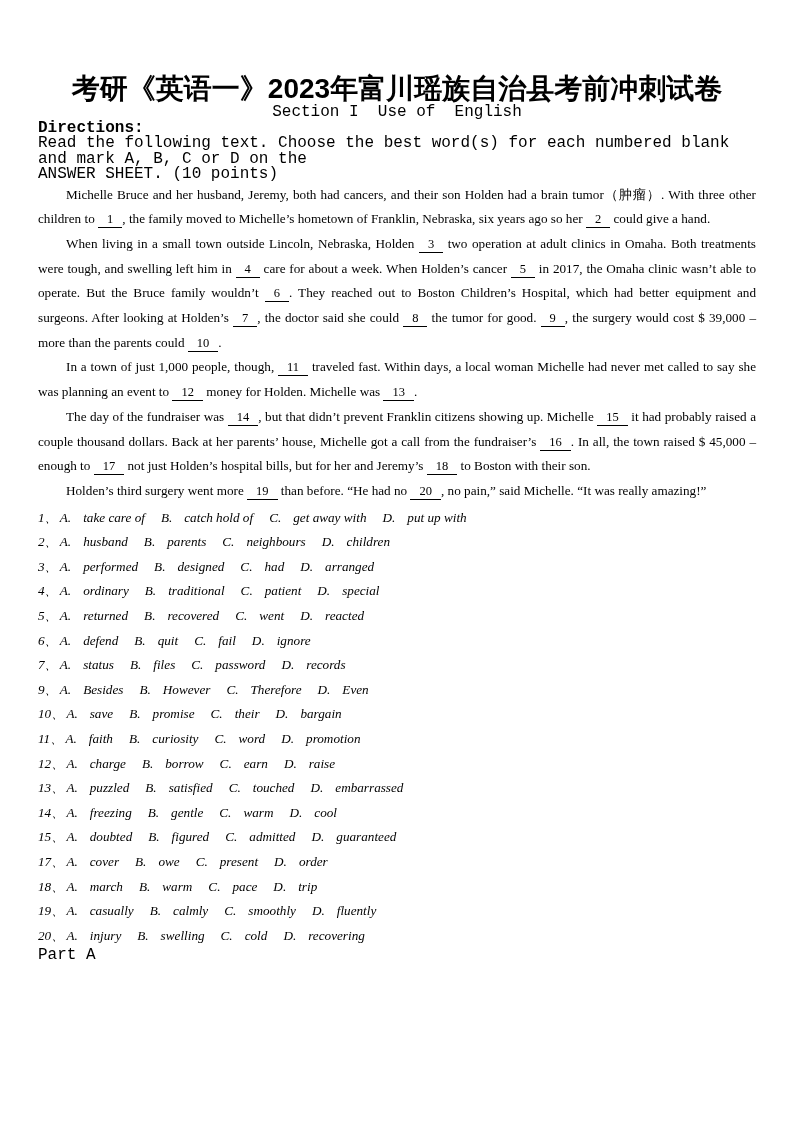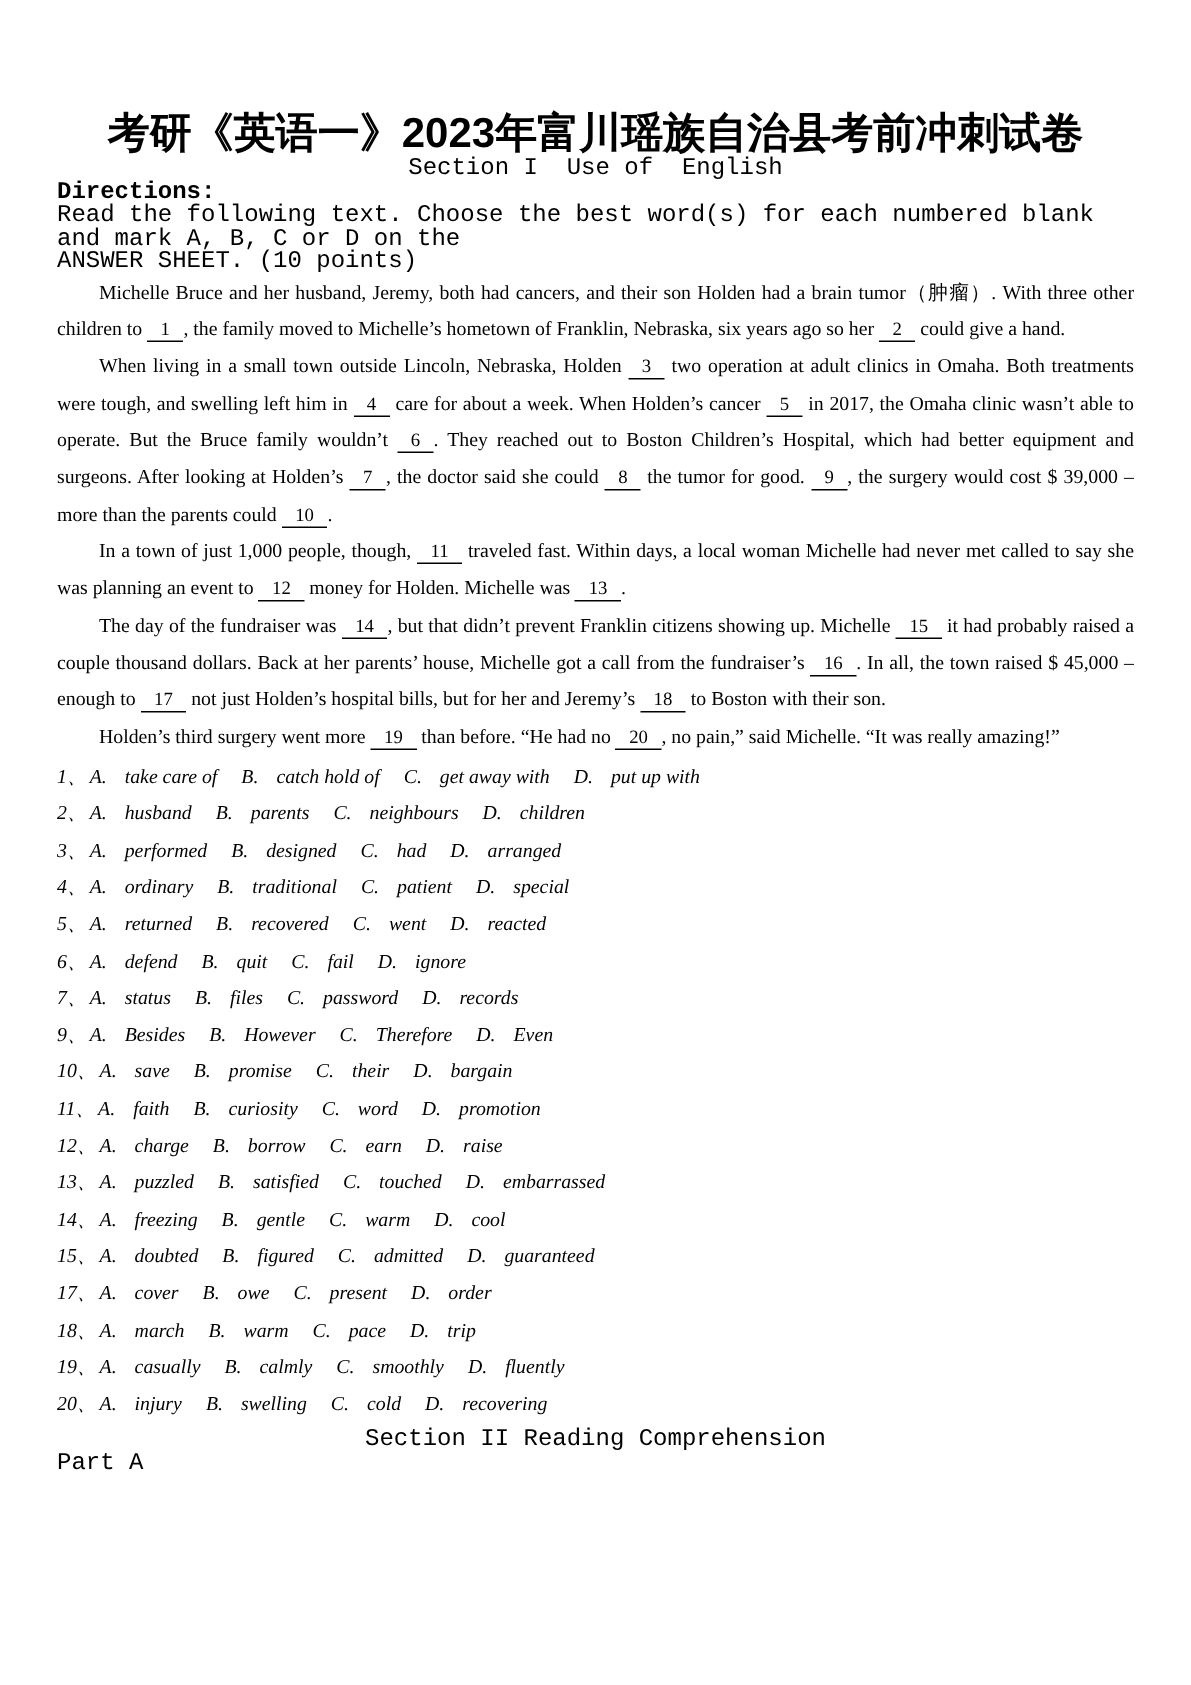--- a/index.html
+++ b/index.html
@@ -130,18 +130,17 @@
         <div class="q-line"><span class="q-num">12、</span><span class="q-opt"><span class="q-letter">A.</span><span>charge</span></span><span class="q-opt"><span class="q-letter">B.</span><span>borrow</span></span><span class="q-opt"><span class="q-letter">C.</span><span>earn</span></span><span class="q-opt"><span class="q-letter">D.</span><span>raise</span></span></div>
         <div class="q-line"><span class="q-num">13、</span><span class="q-opt"><span class="q-letter">A.</span><span>puzzled</span></span><span class="q-opt"><span class="q-letter">B.</span><span>satisfied</span></span><span class="q-opt"><span class="q-letter">C.</span><span>touched</span></span><span class="q-opt"><span class="q-letter">D.</span><span>embarrassed</span></span></div>
         <div class="q-line"><span class="q-num">14、</span><span class="q-opt"><span class="q-letter">A.</span><span>freezing</span></span><span class="q-opt"><span class="q-letter">B.</span><span>gentle</span></span><span class="q-opt"><span class="q-letter">C.</span><span>warm</span></span><span class="q-opt"><span class="q-letter">D.</span><span>cool</span></span></div>
         <div class="q-line"><span class="q-num">15、</span><span class="q-opt"><span class="q-letter">A.</span><span>doubted</span></span><span class="q-opt"><span class="q-letter">B.</span><span>figured</span></span><span class="q-opt"><span class="q-letter">C.</span><span>admitted</span></span><span class="q-opt"><span class="q-letter">D.</span><span>guaranteed</span></span></div>
         <div class="q-line"><span class="q-num">17、</span><span class="q-opt"><span class="q-letter">A.</span><span>cover</span></span><span class="q-opt"><span class="q-letter">B.</span><span>owe</span></span><span class="q-opt"><span class="q-letter">C.</span><span>present</span></span><span class="q-opt"><span class="q-letter">D.</span><span>order</span></span></div>
         <div class="q-line"><span class="q-num">18、</span><span class="q-opt"><span class="q-letter">A.</span><span>march</span></span><span class="q-opt"><span class="q-letter">B.</span><span>warm</span></span><span class="q-opt"><span class="q-letter">C.</span><span>pace</span></span><span class="q-opt"><span class="q-letter">D.</span><span>trip</span></span></div>
         <div class="q-line"><span class="q-num">19、</span><span class="q-opt"><span class="q-letter">A.</span><span>casually</span></span><span class="q-opt"><span class="q-letter">B.</span><span>calmly</span></span><span class="q-opt"><span class="q-letter">C.</span><span>smoothly</span></span><span class="q-opt"><span class="q-letter">D.</span><span>fluently</span></span></div>
         <div class="q-line"><span class="q-num">20、</span><span class="q-opt"><span class="q-letter">A.</span><span>injury</span></span><span class="q-opt"><span class="q-letter">B.</span><span>swelling</span></span><span class="q-opt"><span class="q-letter">C.</span><span>cold</span></span><span class="q-opt"><span class="q-letter">D.</span><span>recovering</span></span></div>
       </div>
 
-    <div class="mono sec2-head">Section II Reading Comprehension</div>
 
     <div class="mono part-label">Part A</div>
 
   </div>
 </div>
 
 </body></html>

